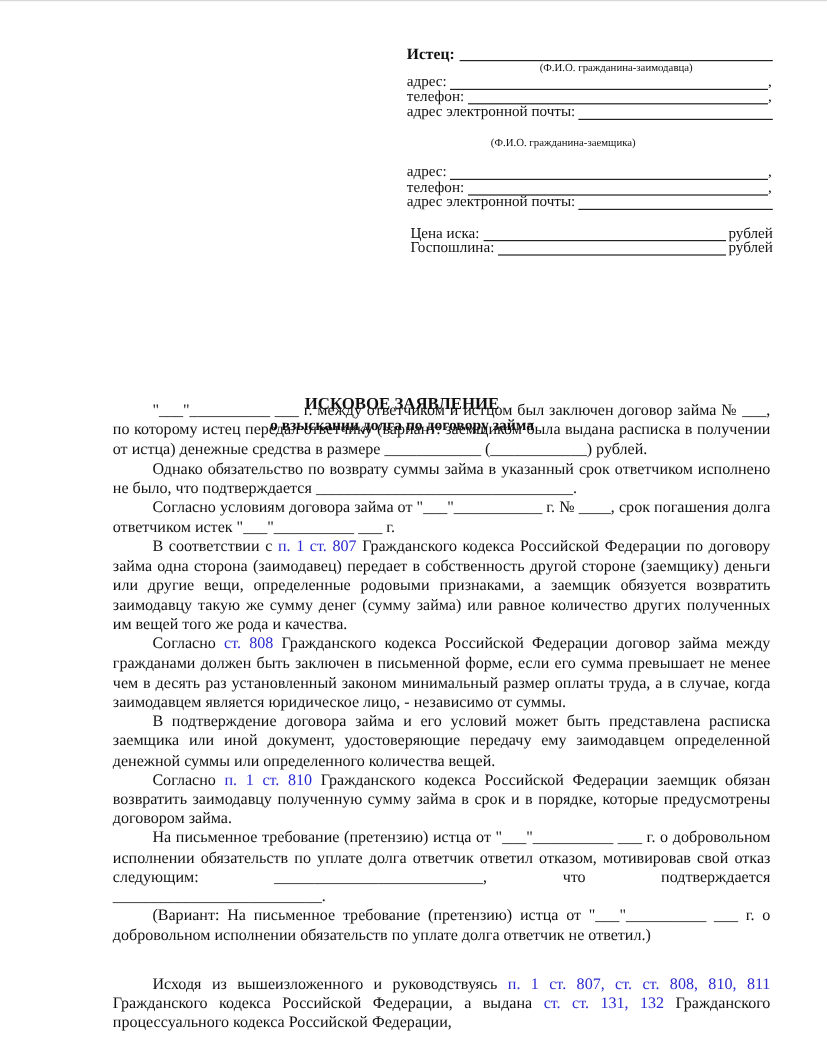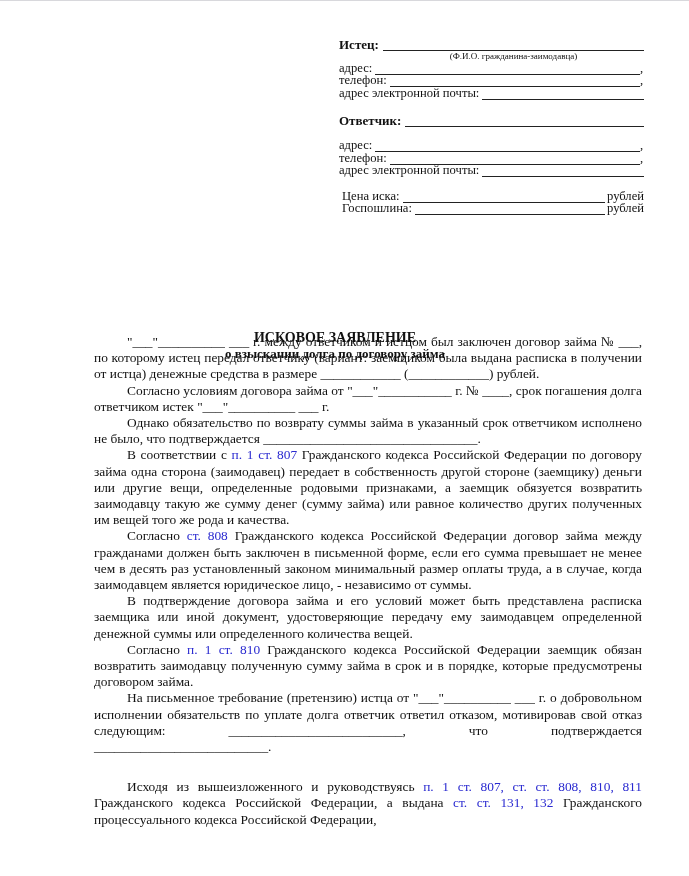--- a/index.html
+++ b/index.html
@@ -51,24 +51,21 @@
     <span class="fill"></span>
     <span class="comma">,</span>
   </div>
   <div class="row">
     <span>адрес электронной почты:</span>
     <span class="fill"></span>
   </div>
 
   <div class="gap1"></div>
 
-  <div class="party-row">
-    <span class="party-label">Ответчик:</span>
-    <span class="fill"></span>
-  </div>
+  <div class="hint h2">(Ф.И.О. гражданина-заемщика)</div>
   <div class="gap2"></div>
   <div class="row">
     <span>адрес:</span>
     <span class="fill"></span>
     <span class="comma">,</span>
   </div>
   <div class="row">
     <span>телефон:</span>
     <span class="fill"></span>
     <span class="comma">,</span>
@@ -92,22 +89,23 @@
   </div>
 </div>
 
 <div class="title-block">
   <div class="doc-title">ИСКОВОЕ ЗАЯВЛЕНИЕ</div>
   <div class="doc-subtitle">о взыскании долга по договору займа</div>
 </div>
 
 <div class="body">
   <p>"___"__________ ___ г. между ответчиком и истцом был заключен договор займа № ___, по которому истец передал ответчику (вариант: заемщиком была выдана расписка в получении от истца) денежные средства в размере ____________ (____________) рублей.</p>
+  <p>Однако обязательство по возврату суммы займа в указанный срок ответчиком исполнено не было, что подтверждается ________________________________.</p>
   <p>Согласно условиям договора займа от "___"___________ г. № ____, срок погашения долга ответчиком истек "___"__________ ___ г.</p>
-  <p>Однако обязательство по возврату суммы займа в указанный срок ответчиком исполнено не было, что подтверждается ________________________________.</p>
   <p><span>В соответствии с </span><a class="link">п. 1 ст. 807</a><span> Гражданского кодекса Российской Федерации по договору займа одна сторона (заимодавец) передает в собственность другой стороне (заемщику) деньги или другие вещи, определенные родовыми признаками, а заемщик обязуется возвратить заимодавцу такую же сумму денег (сумму займа) или равное количество других полученных им вещей того же рода и качества.</span></p>
   <p><span>Согласно </span><a class="link">ст. 808</a><span> Гражданского кодекса Российской Федерации договор займа между гражданами должен быть заключен в письменной форме, если его сумма превышает не менее чем в десять раз установленный законом минимальный размер оплаты труда, а в случае, когда заимодавцем является юридическое лицо, - независимо от суммы.</span></p>
   <p>В подтверждение договора займа и его условий может быть представлена расписка заемщика или иной документ, удостоверяющие передачу ему заимодавцем определенной денежной суммы или определенного количества вещей.</p>
   <p><span>Согласно </span><a class="link">п. 1 ст. 810</a><span> Гражданского кодекса Российской Федерации заемщик обязан возвратить заимодавцу полученную сумму займа в срок и в порядке, которые предусмотрены договором займа.</span></p>
   <p>На письменное требование (претензию) истца от "___"__________ ___ г. о добровольном исполнении обязательств по уплате долга ответчик ответил отказом, мотивировав свой отказ следующим: __________________________, что подтверждается __________________________.</p>
+  <p>(Вариант: На письменное требование (претензию) истца от "___"__________ ___ г. о добровольном исполнении обязательств по уплате долга ответчик не ответил.)</p>
   <div class="spacer"></div>
   <p><span>Исходя из вышеизложенного и руководствуясь </span><a class="link">п. 1 ст. 807, ст. ст. 808, 810, 811</a><span> Гражданского кодекса Российской Федерации, а выдана </span><a class="link">ст. ст. 131, 132</a><span> Гражданского процессуального кодекса Российской Федерации,</span></p>
 </div>
 
 </body></html>

